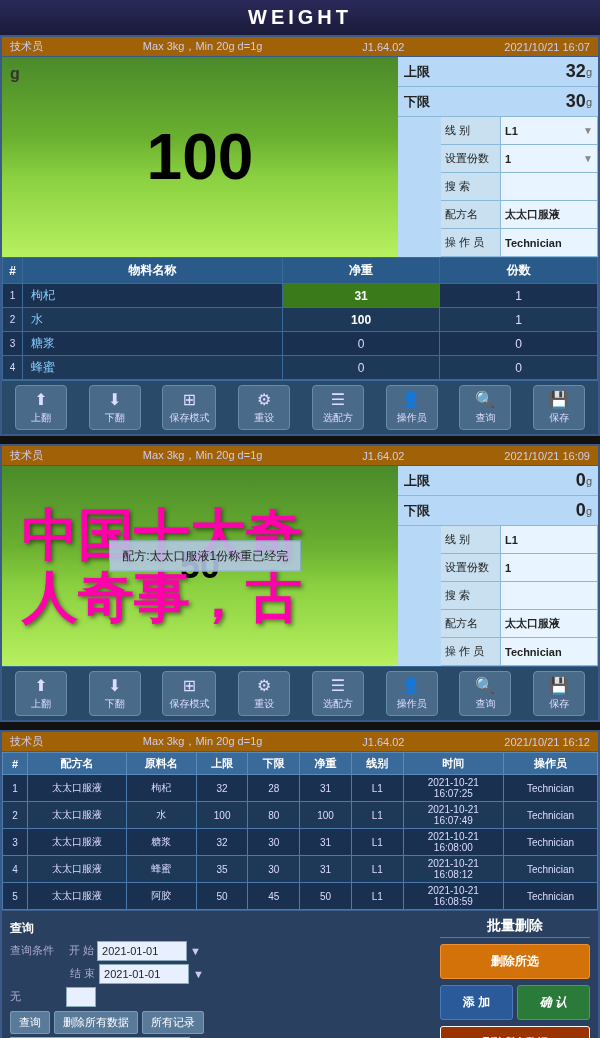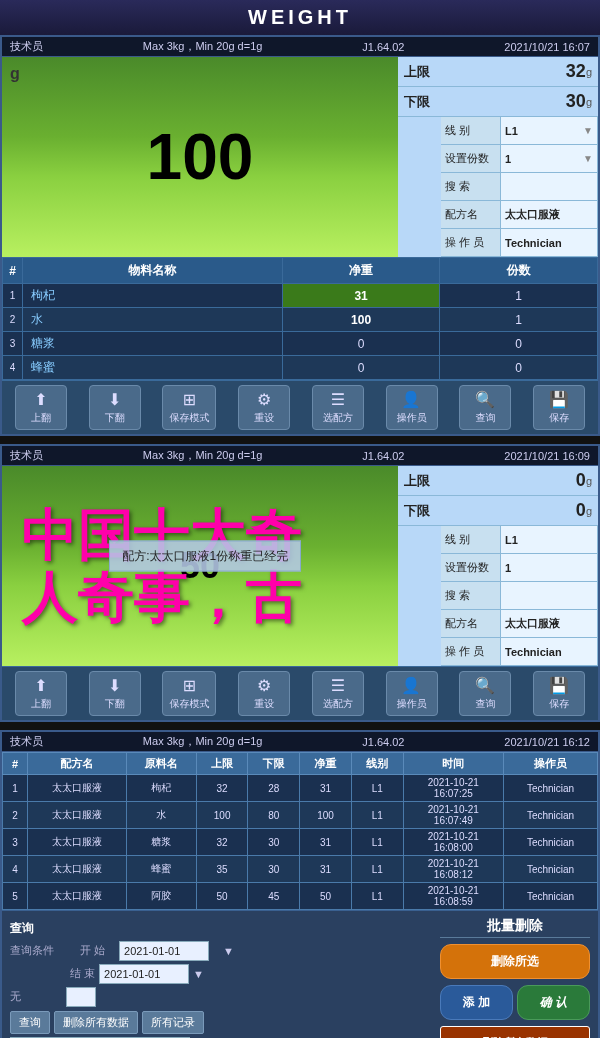--- a/index.html
+++ b/index.html
@@ -24,21 +24,21 @@
 
     
     .panel {
       background: #1a2a4a;
       border: 2px solid #3a5a8a;
       margin: 0;
     }
 
     
     .status-bar {
-      background: #0f172a;
+      background: #a16207;
       display: flex;
       justify-content: space-between;
       align-items: center;
       padding: 2px 8px;
       font-size: 11px;
       color: #cce;
       border-bottom: 1px solid #3a5a8a;
     }
 
     
@@ -251,21 +251,21 @@
       padding: 3px 8px;
       cursor: pointer;
       border-radius: 2px;
     }
     .batch-btn {
       flex: 1;
       padding: 8px 4px;
       font-size: 12px;
       font-weight: bold;
       cursor: pointer;
-      border-radius: 11px;
+      border-radius: 3px;
       border: 1px solid;
       text-align: center;
     }
     .batch-btn-orange {
       background: #d4720a;
       border-color: #f09030;
       color: #fff;
     }
     .batch-btn-blue {
       background: #2a5a9a;
@@ -608,21 +608,21 @@
           </tr>
         </tbody>
     </table>
   </div>
 
   <div style="background:#2a4060; padding:6px 8px; font-size:11px; color:#cce; border-top:1px solid #3a6090;">
     <div style="display:flex; flex-wrap:wrap; gap:4px; align-items:center;">
 
       <div style="flex:1; min-width:280px;">
         <div style="font-size:12px; font-weight:bold; color:#fff; margin-bottom:4px;">查询</div>
-        <div style="display:flex; align-items:center; gap:14px; margin-bottom:3px;">
+        <div style="display:flex; align-items:center; gap:3px; margin-bottom:3px;">
           <span style="min-width:52px; color:#aac;">查询条件</span>
           <span style="color:#aac; margin-left:4px;">开 始</span>
           <input class="query-field query-field-date" type="text" value="2021-01-01" style="">
           <span>▼</span>
         </div>
         <div style="display:flex; align-items:center; gap:4px; margin-bottom:3px;">
           <span style="min-width:52px;"></span>
           <span style="color:#aac; margin-left:4px;">结 束</span>
           <input class="query-field query-field-date" type="text" value="2021-01-01" style="">
           <span>▼</span>

